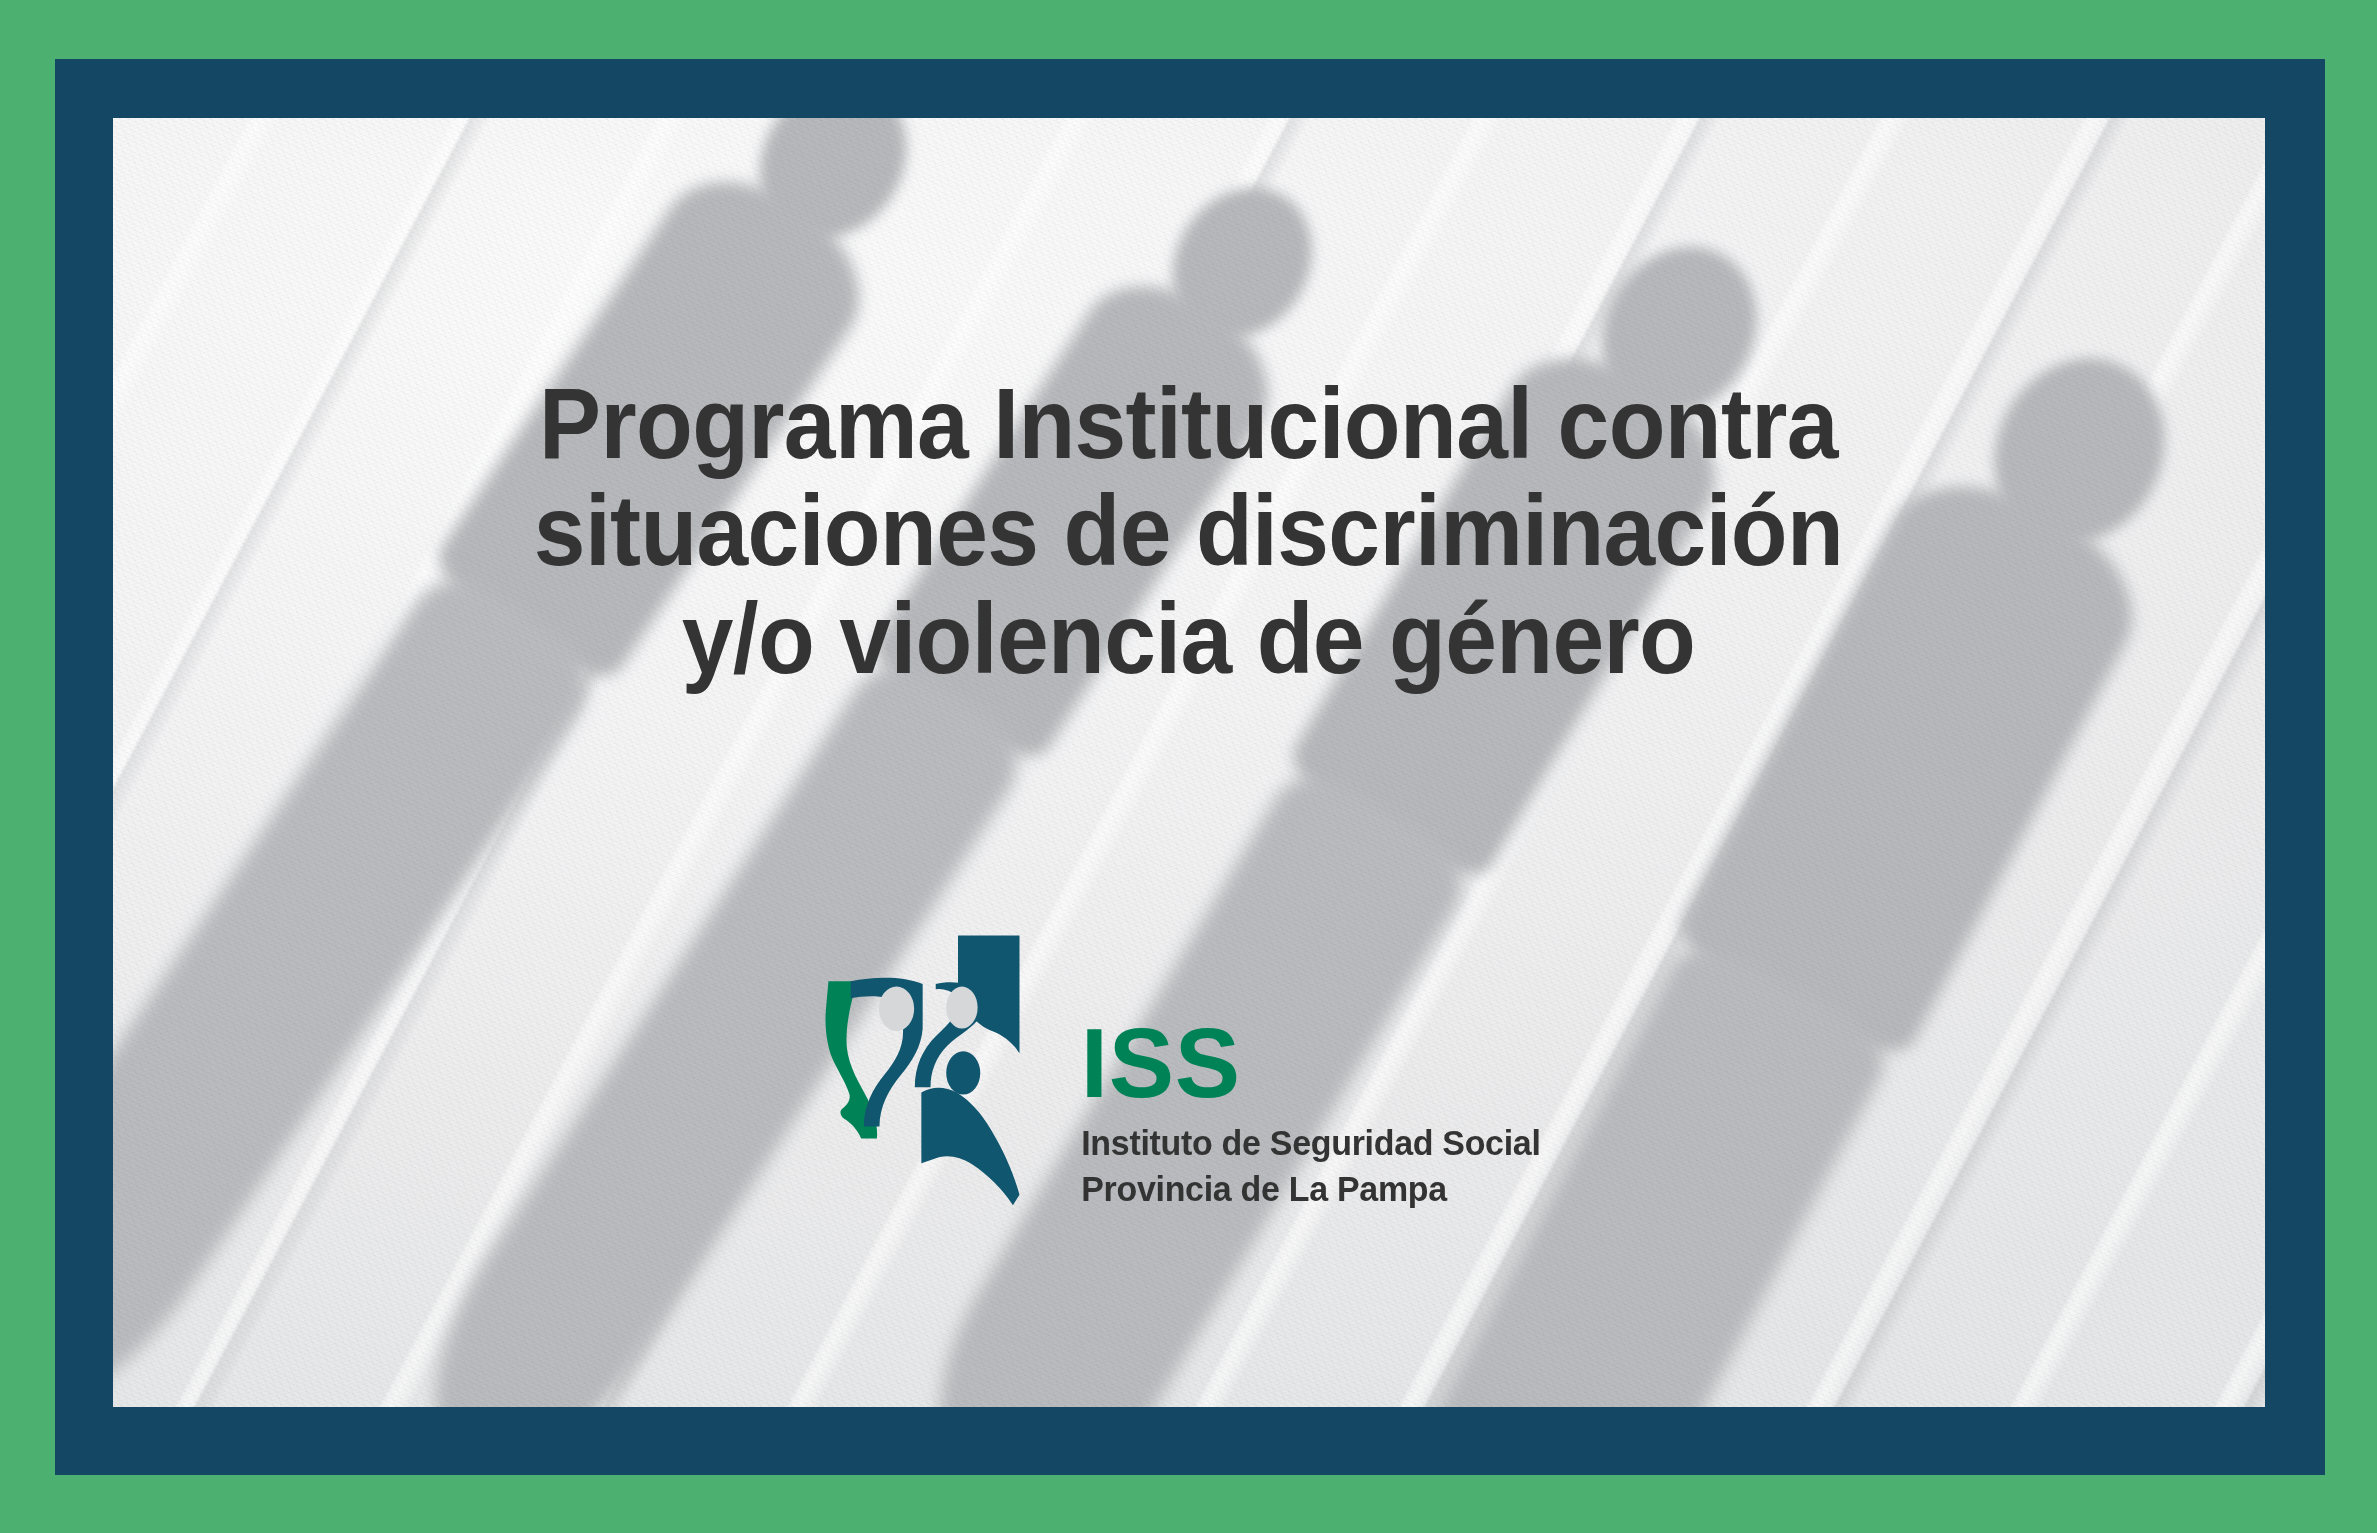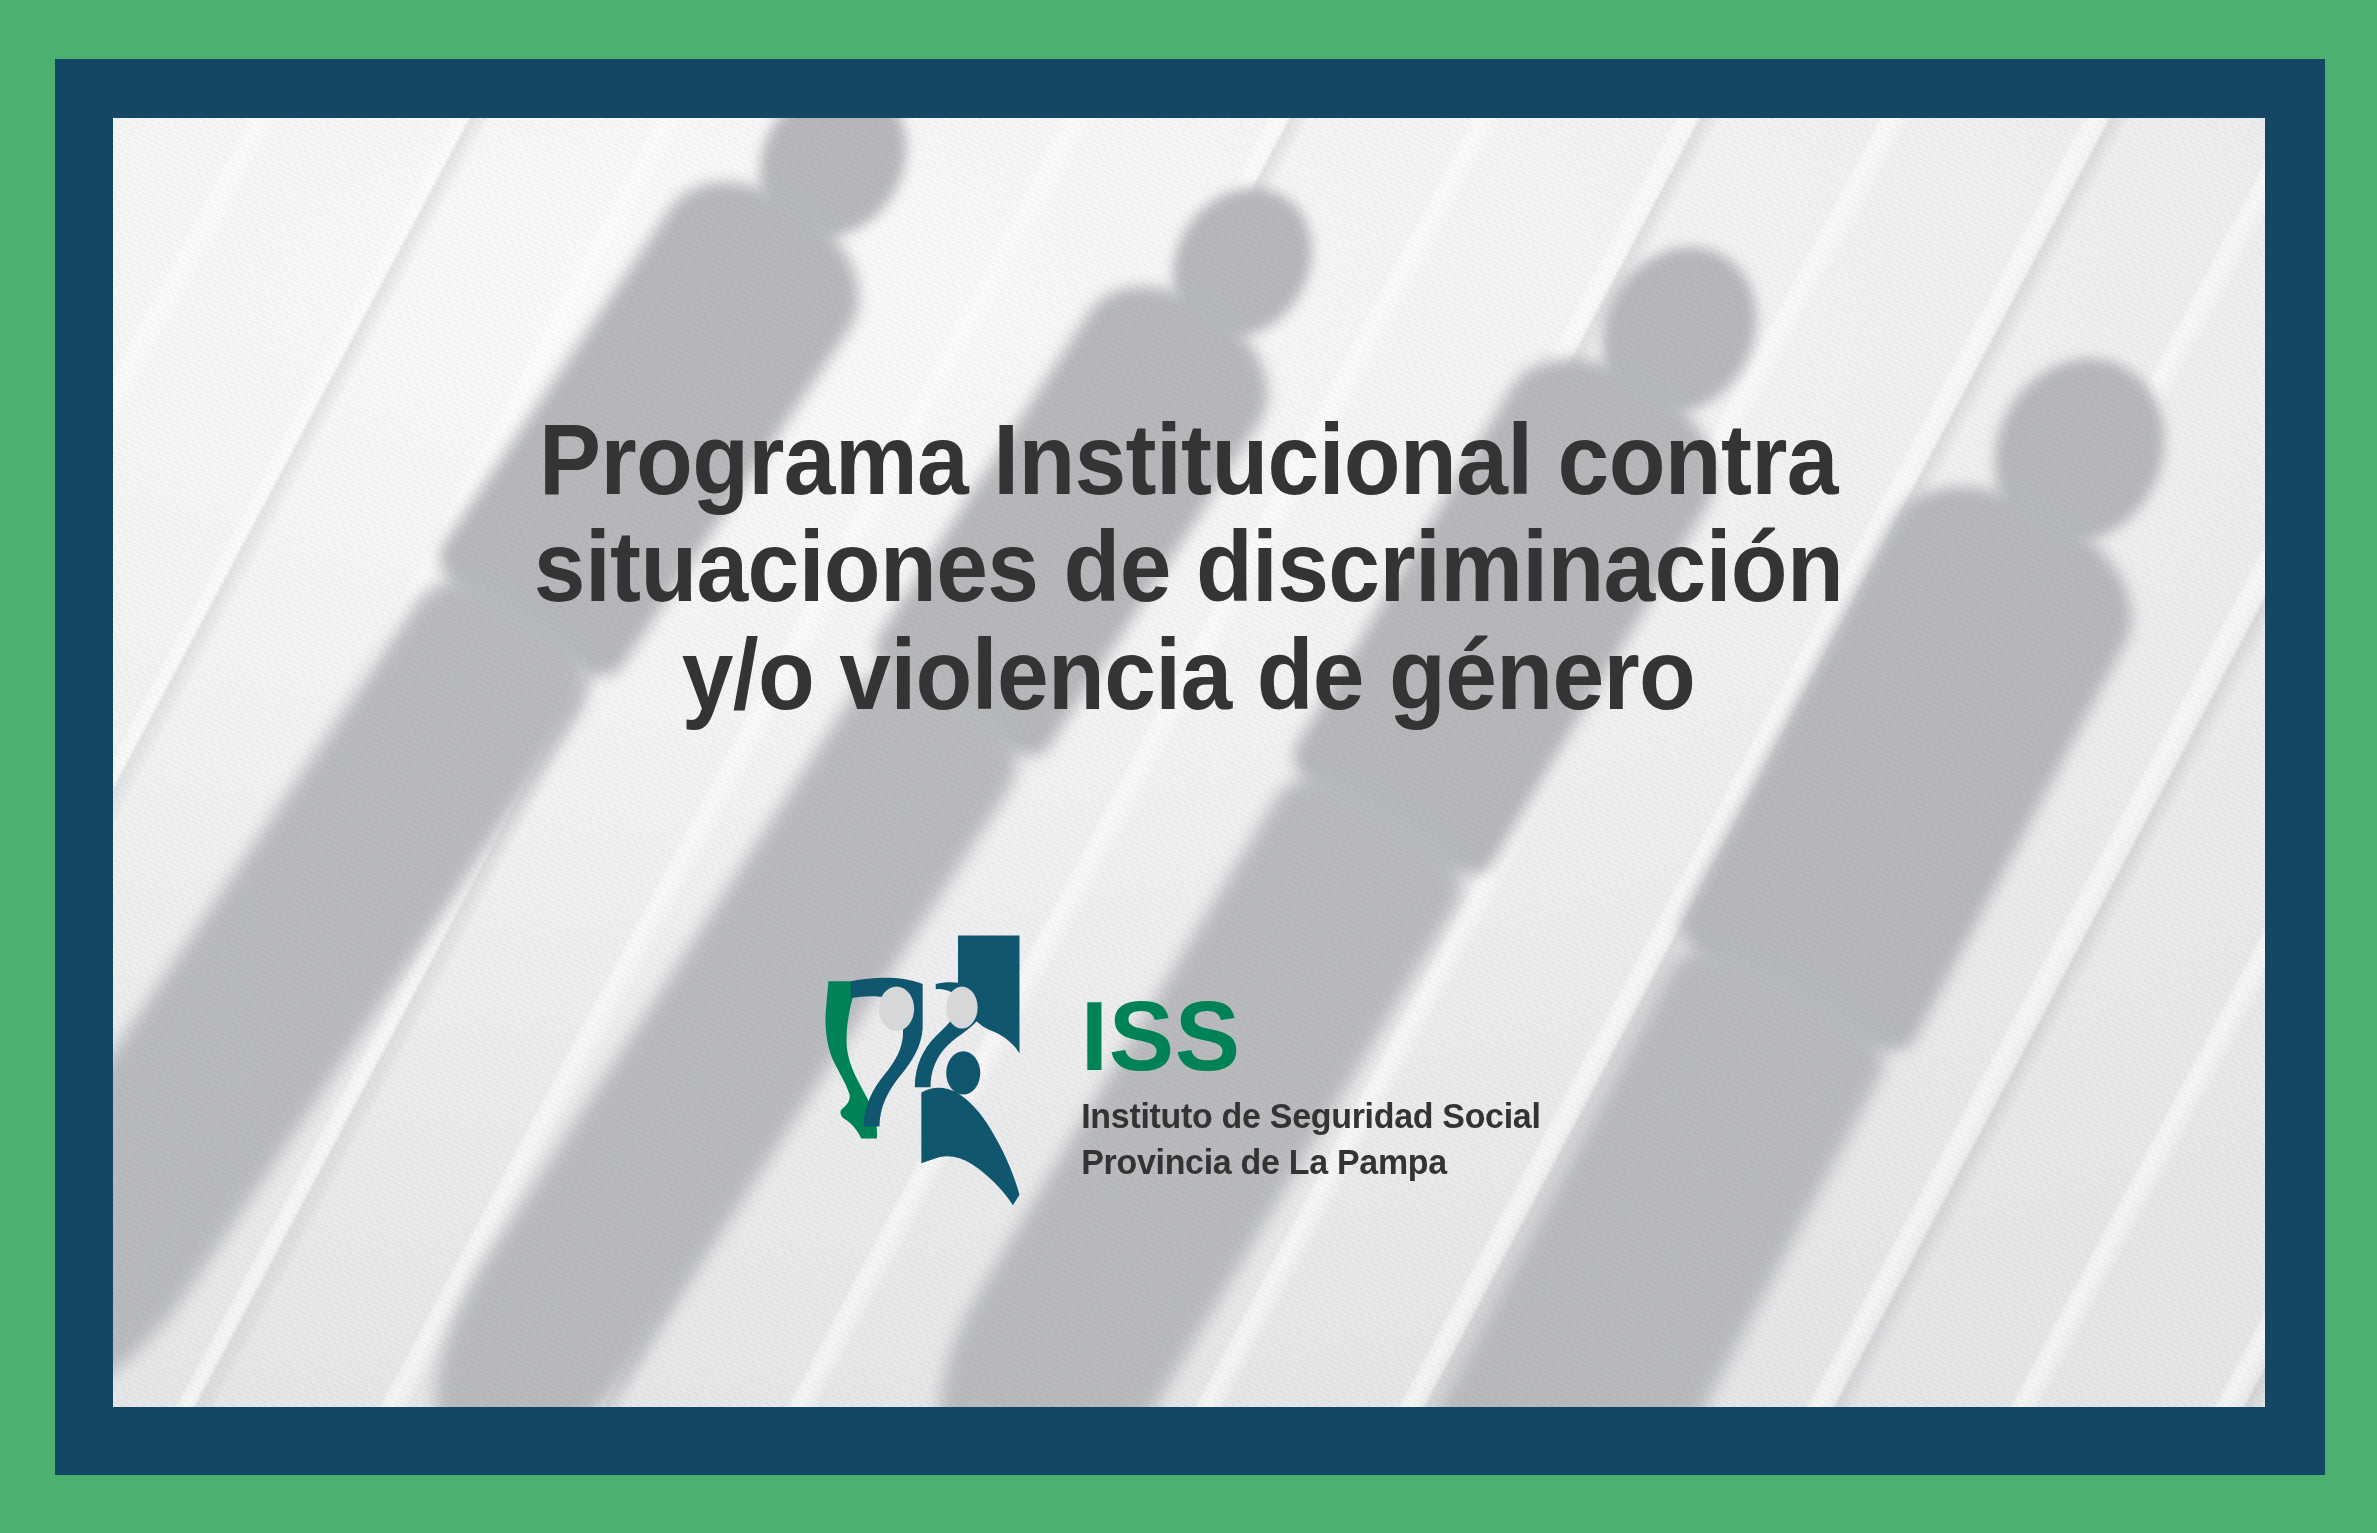--- a/index.html
+++ b/index.html
@@ -140,40 +140,39 @@
   
   .title-block {
     position: absolute;
     left: 0;
     right: 0;
     top: 367px;
     text-align: center;
     color: #343434;
     line-height: 1.02;
     letter-spacing: -0.7px;
-    margin-top: 36px;
   }
   .title-line {
     display: block;
     font-size: 100px;
     font-weight: 700;
     font-stretch: condensed;
     transform: scaleX(0.93);
     white-space: nowrap;
     margin: 5.2px 0;
   }
 
   
   .logo {
     position: absolute;
     left: 50%;
     transform: translateX(-50%);
     top: 930px;
     display: flex;
-    align-items: center;
+    align-items: flex-end;
     gap: 29px;
   }
   .logo-mark {
     width: 229px;
     height: 282px;
     flex: 0 0 auto;
   }
   .logo-text {
     padding-top: 34px;
   }

